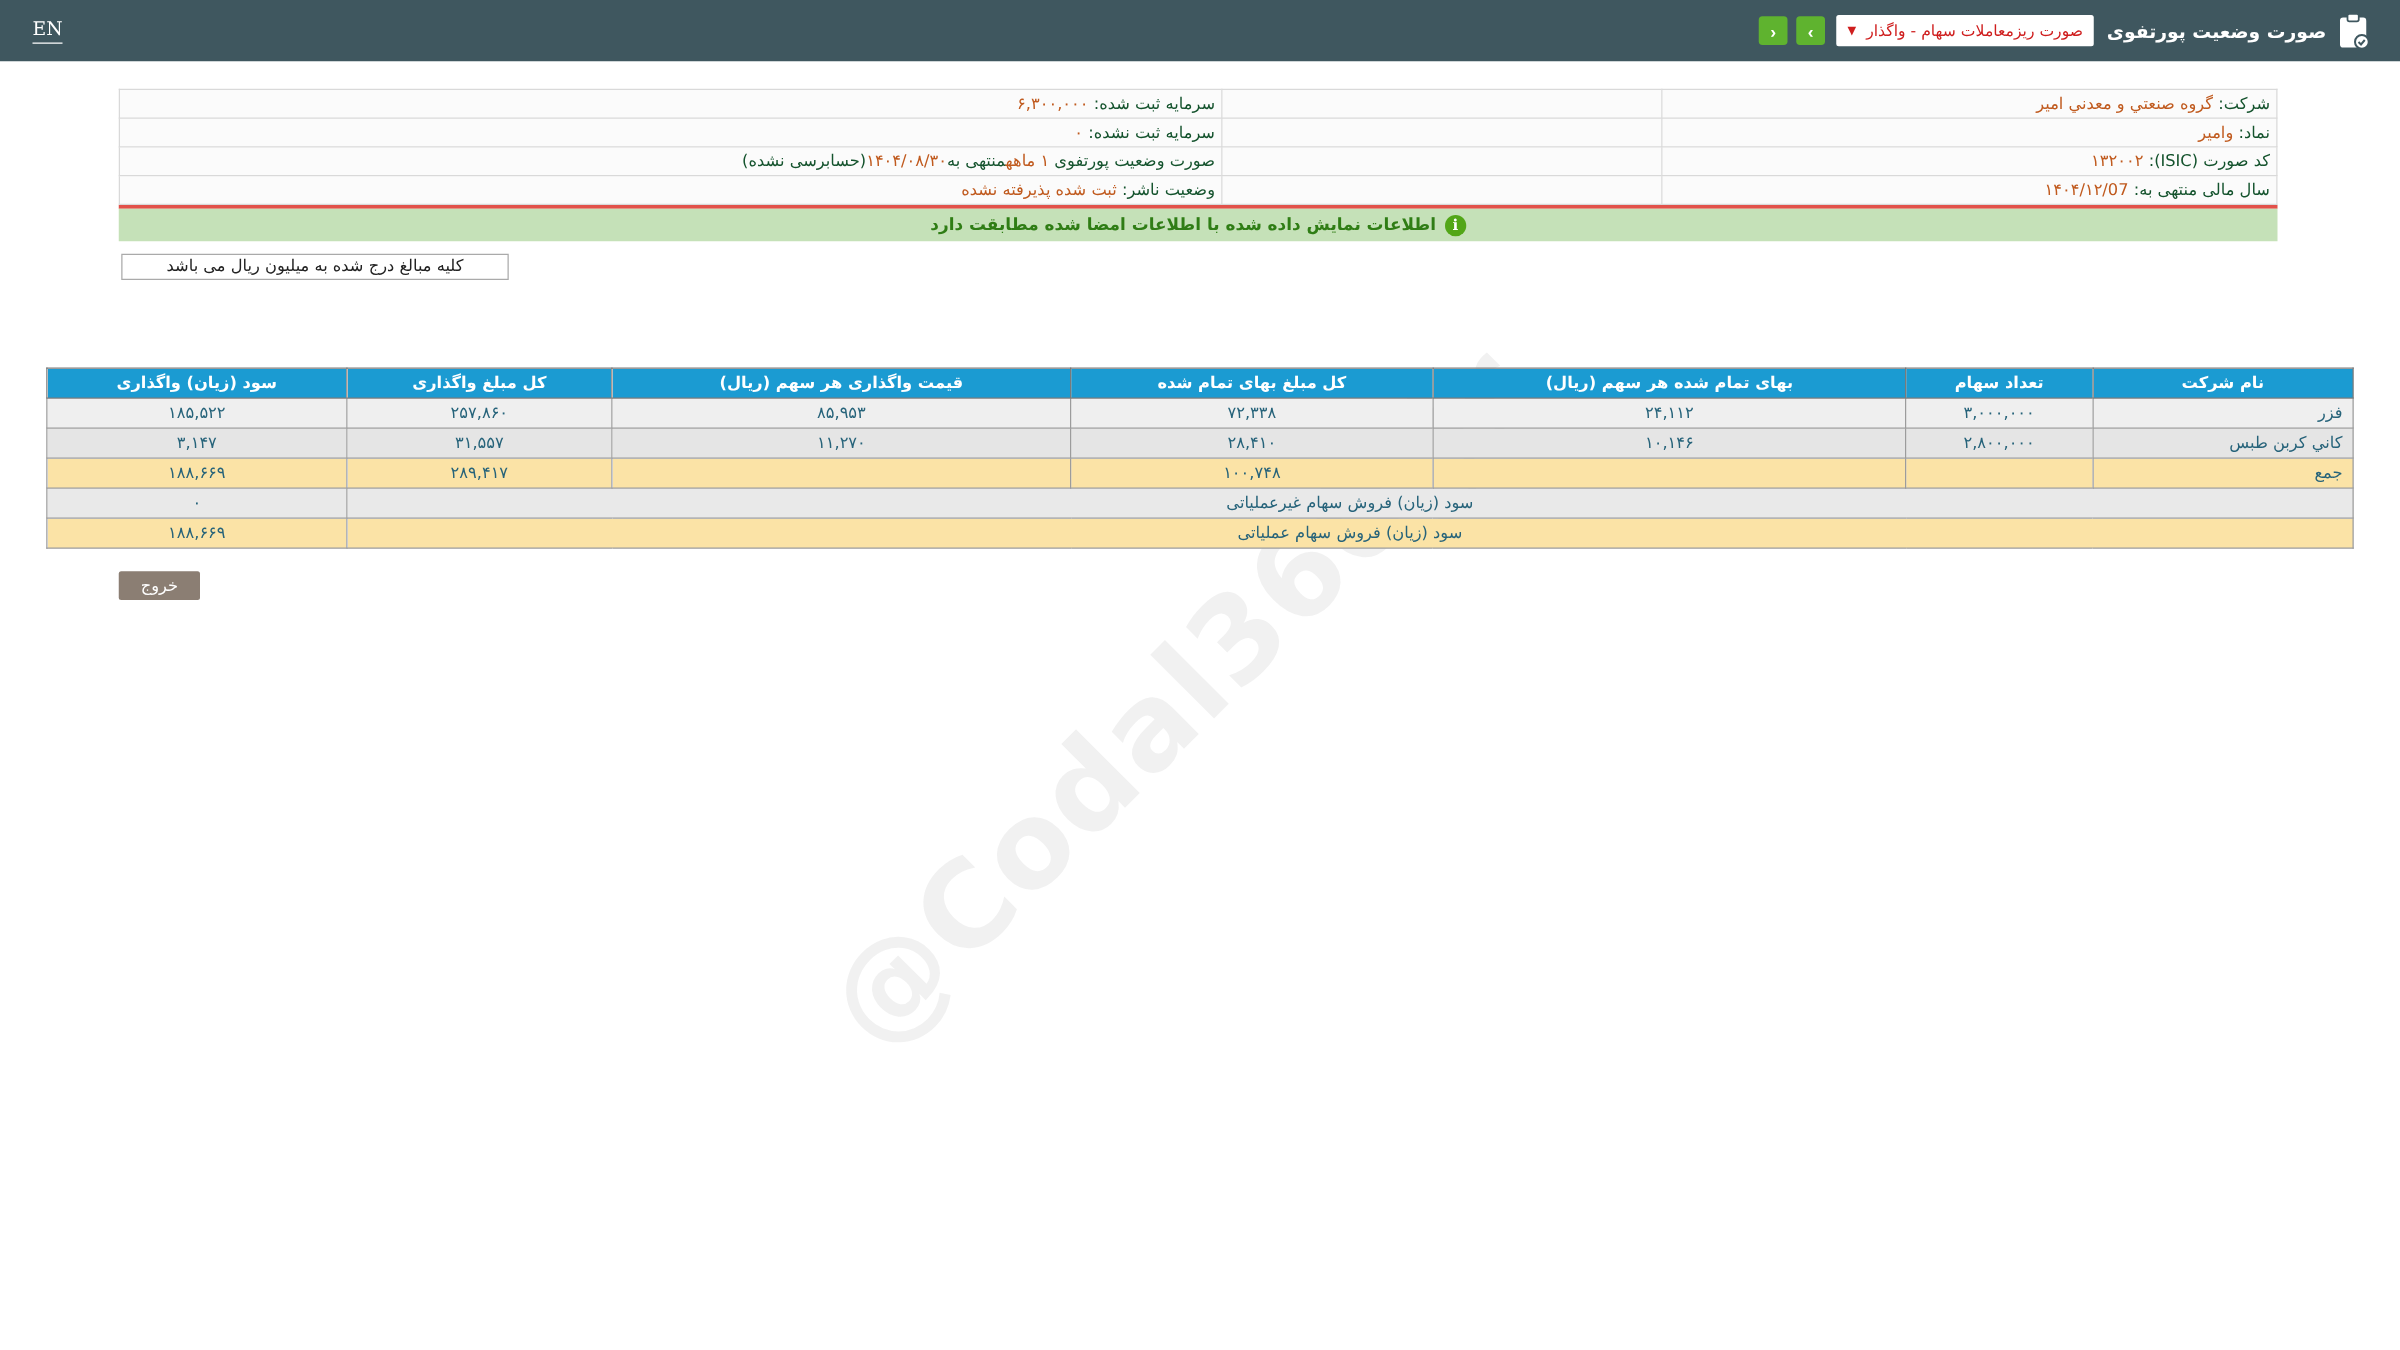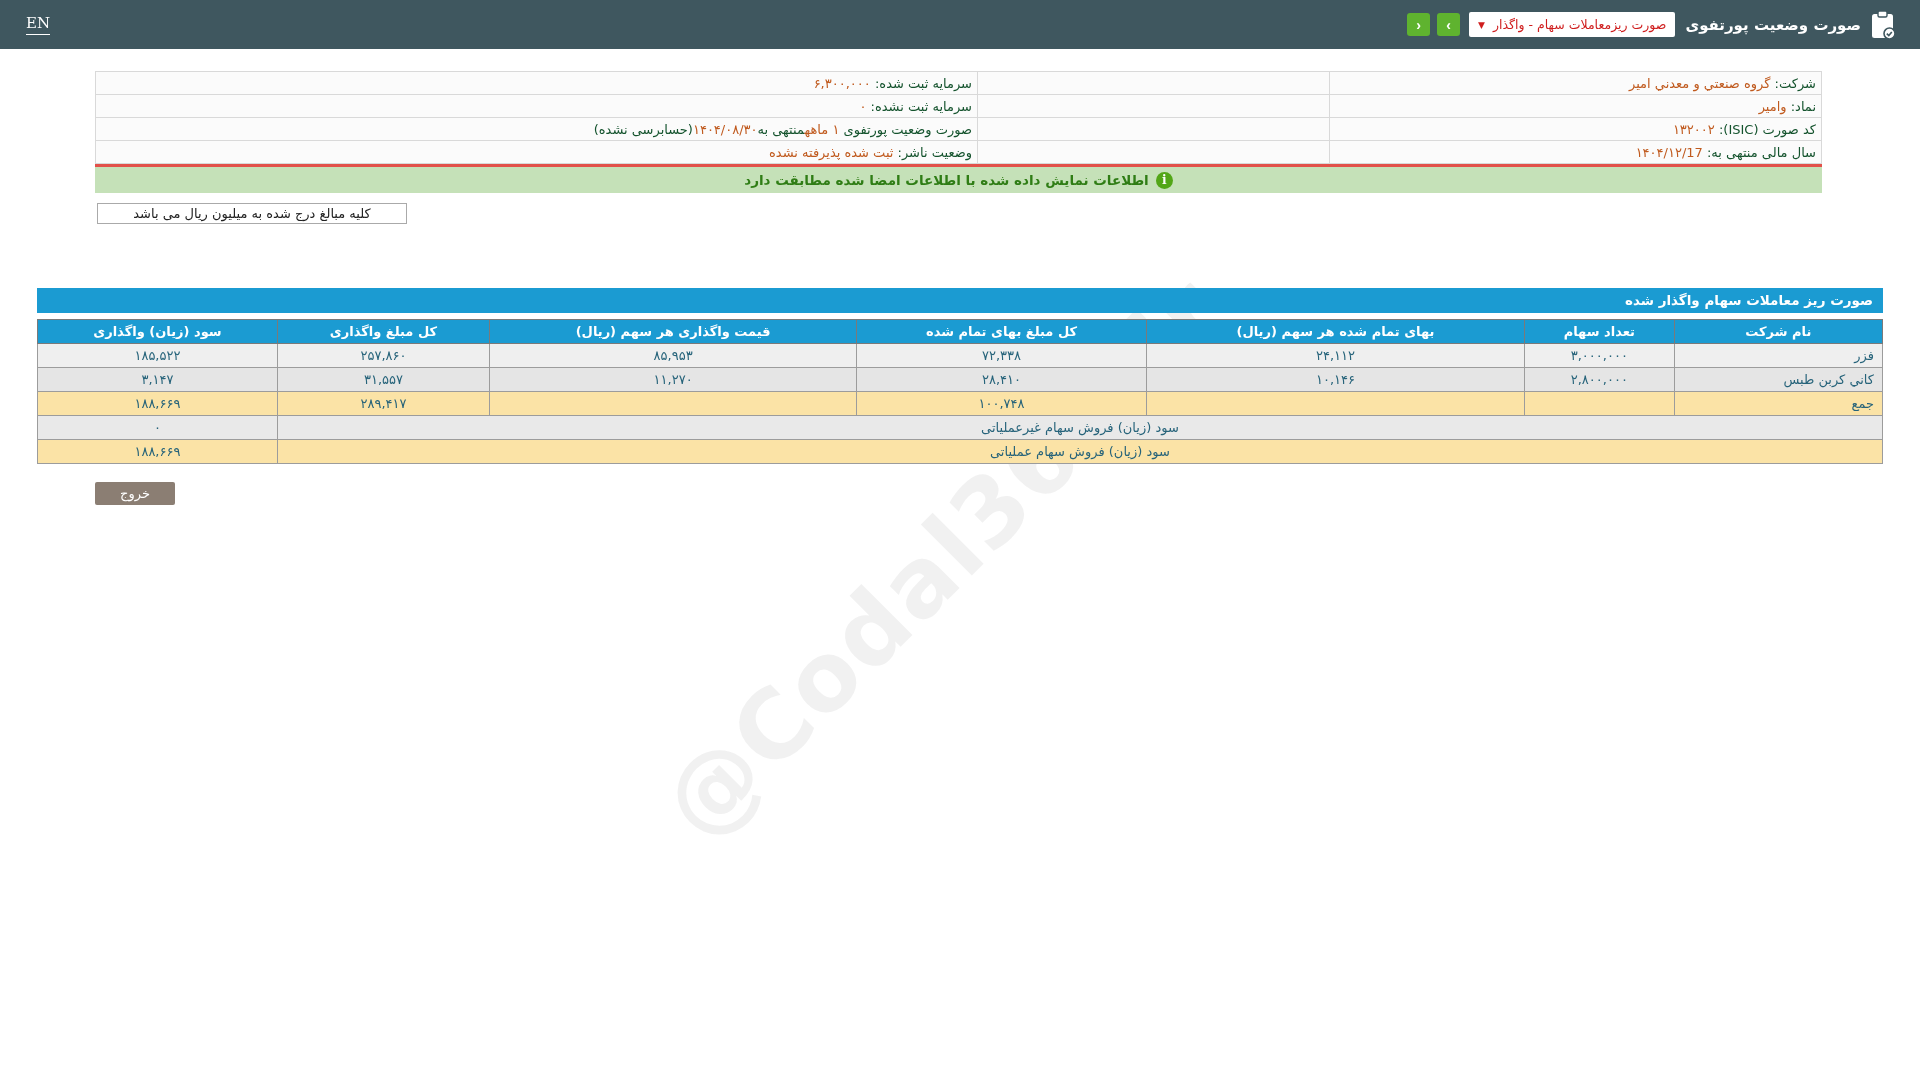--- a/index.html
+++ b/index.html
@@ -68,21 +68,21 @@
   tr.row-odd td { background:#e5e5e5; }
   tr.row-total td { background:#fbe3a6; }
   tr.row-sum-gray td { background:#e9e9e9; }
   tr.row-sum-yellow td { background:#fbe3a6; }
   td.sum-label { text-align:right; }
 
   .col-name { width:11.3%; } .col-shares { width:8.1%; } .col-cps { width:20.5%; }
   .col-tcost { width:15.7%; } .col-tprice { width:19.9%; } .col-tamount { width:11.5%; }
   .col-profit { width:13%; }
 
-  .exit-btn { margin:18px 0 0 95px; width:80px; height:23px; background:#8b7e73; border:none;
+  .exit-btn { margin:18px 0 0 95px; width:65px; height:23px; background:#8b7e73; border:none;
               border-radius:2px; color:#fff; font-size:13px; cursor:pointer; }
 </style>
 </head>
 <body>
 
 <div class="watermark">@Codal360_ir</div>
 
 <div class="topbar">
   <a class="lang-link">EN</a>
   <div class="topbar-right">
@@ -136,21 +136,21 @@
             <span class="val">۱۳۲۰۰۲</span>
           </td>
           <td class="pair-spacer"></td>
           <td class="pair-left">
             <span class="lbl">صورت وضعیت پورتفوی </span><span class="val">۱ ماهه</span><span class="lbl">منتهی به</span><span class="val">۱۴۰۴/۰۸/۳۰</span><span class="lbl">(حسابرسی نشده)</span>
           </td>
         </tr>
         <tr>
           <td class="pair-right">
             <span class="lbl">سال مالی منتهی به:</span>
-            <span class="val">۱۴۰۴/۱۲/17</span>
+            <span class="val">۱۴۰۴/۱۲/07</span>
           </td>
           <td class="pair-spacer"></td>
           <td class="pair-left">
             <span class="lbl">وضعیت ناشر:</span>
             <span class="val">ثبت شده پذیرفته نشده</span>
           </td>
         </tr>
       </tbody>
     </table>
   </div>
@@ -159,21 +159,20 @@
 
   <div class="notice-bar">
     <span class="info-badge">i</span>
     <span class="notice-text">اطلاعات نمایش داده شده با اطلاعات امضا شده مطابقت دارد</span>
   </div>
 
   <div class="units-note">کلیه مبالغ درج شده به میلیون ریال می باشد</div>
 
   
   <div class="main-wrap">
-    <div class="table-title">صورت ریز معاملات سهام واگذار شده</div>
     <div class="title-gap"></div>
     <table class="main">
       <colgroup>
         <col class="col-name">
           <col class="col-shares">
           <col class="col-cps">
           <col class="col-tcost">
         <col class="col-tprice">
           <col class="col-tamount">
           <col class="col-profit">

